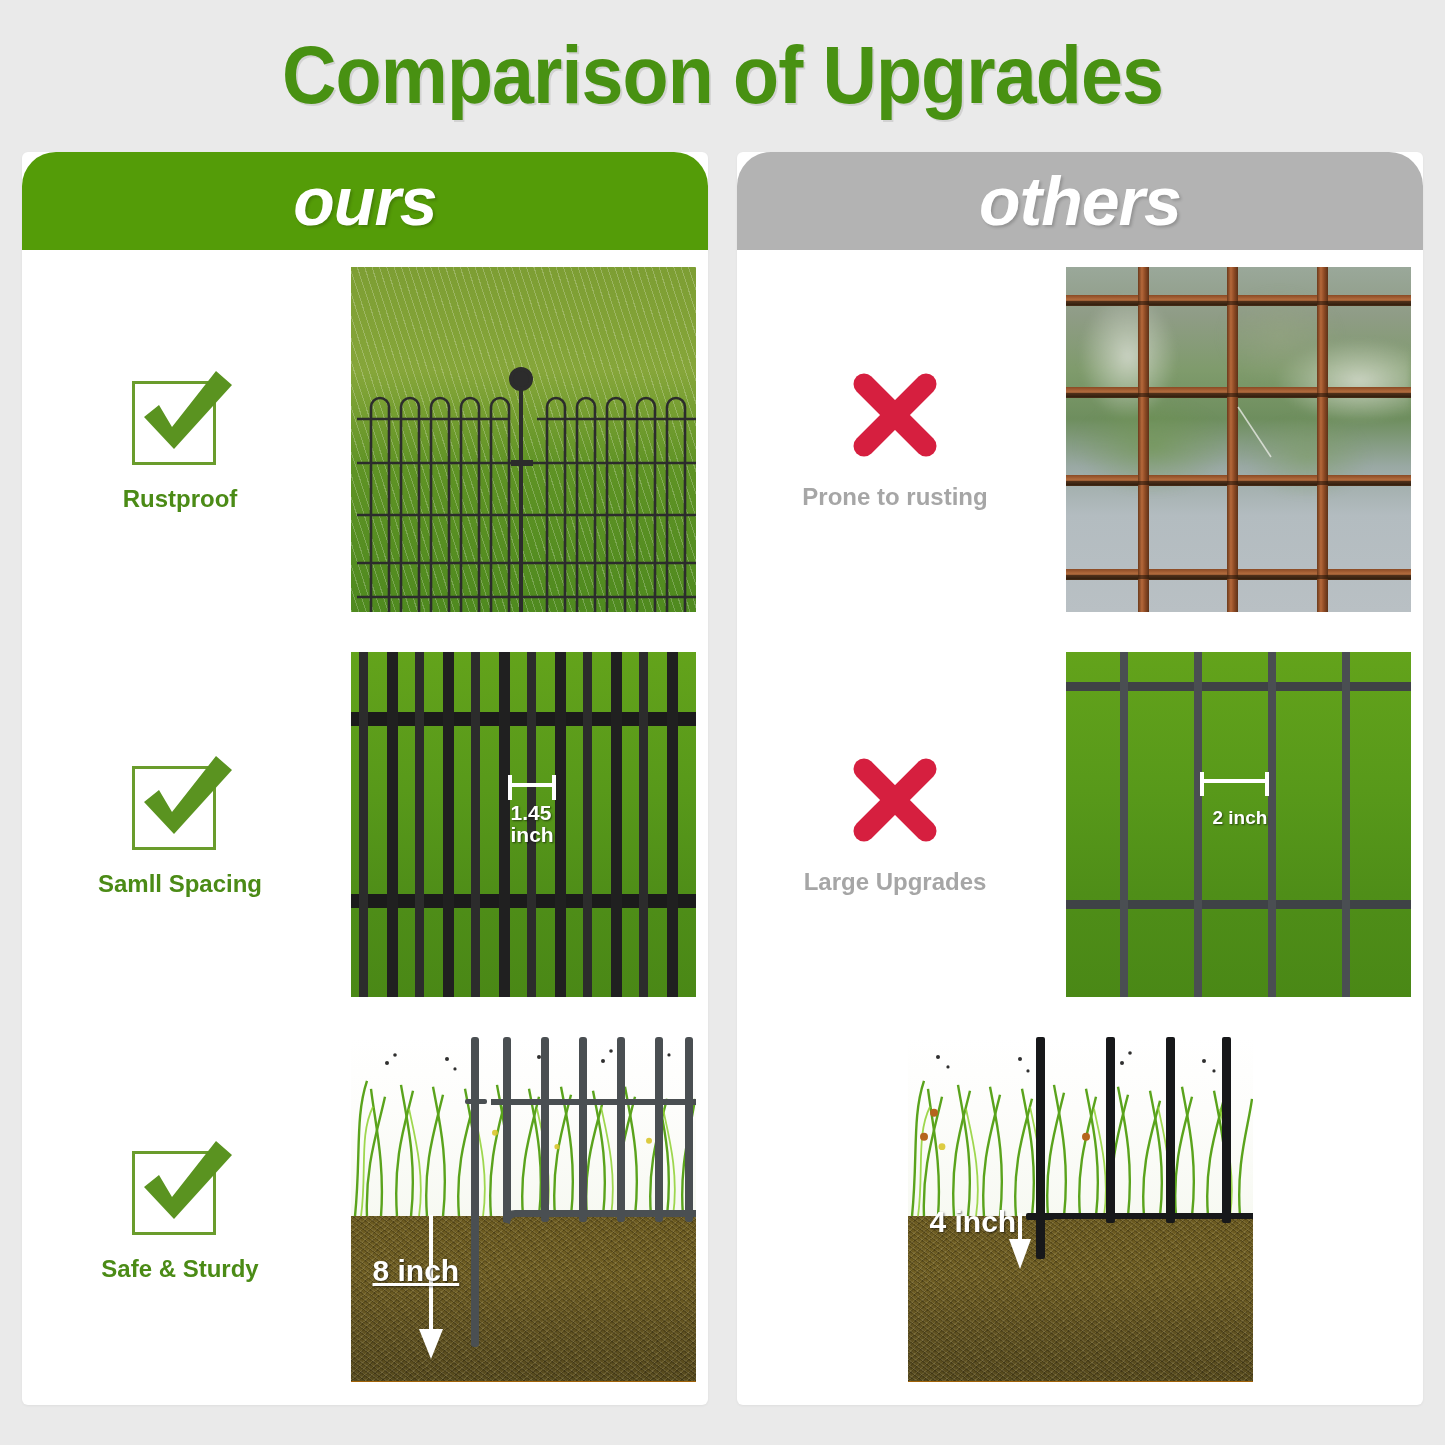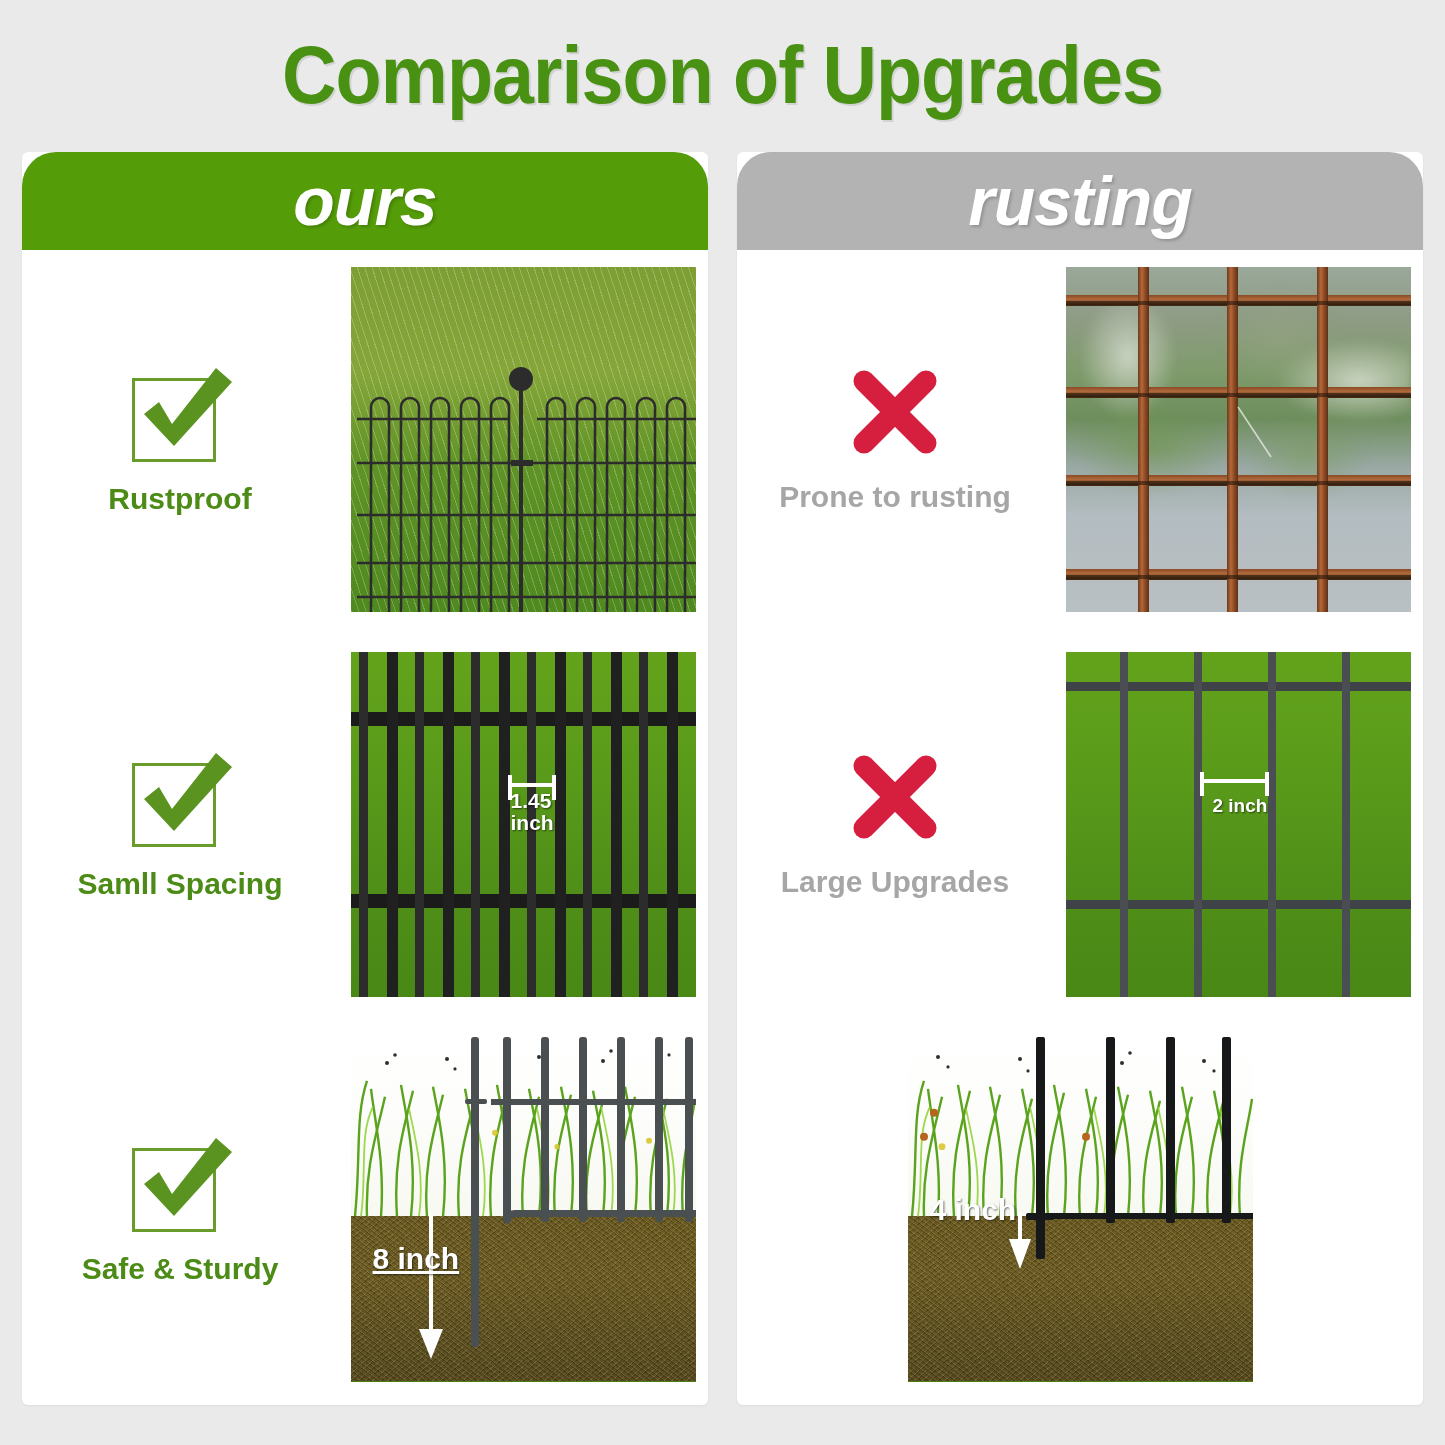--- a/index.html
+++ b/index.html
@@ -80,21 +80,21 @@
   }
   .media {
     flex: 1 1 auto;
     display: flex;
     align-items: center;
     justify-content: center;
   }
 
   .feature-label {
     margin-top: 20px;
-    font-size: 30px;
+    font-size: 24px;
     font-weight: bold;
     text-align: center;
     white-space: nowrap;
   }
   .ours .feature-label   { color: #4b8b16; }
   .others .feature-label { color: #a6a6a6; font-weight: bold; }
 
   
   .check-icon { width: 112px; height: 100px; position: relative; }
   .check-box {
@@ -144,41 +144,42 @@
   .rust-grid { position: absolute; inset: 0; }
 
   
   .photo-spacing-small,
   .photo-spacing-large {
     background: linear-gradient(180deg, #63a31b 0%, #58991a 40%, #4f8e18 70%, #4a8816 100%);
   }
   .bars { position: absolute; inset: 0; }
 
   
-  .photo-soil { background: #4d7c0f; }
+  .photo-soil { background: #a16207; }
   .soil-sky { position: absolute; left: 0; top: 0; width: 100%; height: 52%;
     background: linear-gradient(180deg, #ffffff 0%, #fdfdfb 40%, #f7f9f2 100%); }
   .soil-grass { position: absolute; left: 0; top: 0; width: 100%; height: 52%; }
   .soil-dirt {
     position: absolute; left: 0; top: 52%; width: 100%; height: 48%;
     background:
       repeating-linear-gradient(37deg, rgba(0,0,0,0.18) 0 1px, rgba(255,255,255,0.08) 1px 2px, transparent 2px 4px),
       repeating-linear-gradient(-42deg, rgba(0,0,0,0.14) 0 1px, rgba(190,175,110,0.18) 1px 2px, transparent 2px 5px),
       linear-gradient(180deg, #6b5a20 0%, #6e5d22 35%, #5e5020 75%, #564a1d 100%);
   }
   .soil-posts { position: absolute; inset: 0; }
 
   
   .dim-text {
     position: absolute;
     color: #ffffff;
     font-weight: bold;
     text-shadow: 1px 1px 2px rgba(0,0,0,0.55);
     line-height: 1.08;
     white-space: pre-line;
+    margin-top: 12px;
   }
   #dim-1-45 { left: 160px; top: 138px; font-size: 21px; }
   #dim-2    { left: 147px; top: 144px; font-size: 19px; }
   #dim-8    { left: 22px;  top: 206px; font-size: 30px; text-decoration: underline; }
   #dim-4    { left: 22px;  top: 157px; font-size: 30px; }
 </style>
 </head>
 <body>
 
 <div id="page-title">Comparison of Upgrades</div>
@@ -363,21 +364,21 @@
         </div>
       </div>
     </div>
 
   </div>
 </div>
 
 <div class="panel others" id="panel-others">
 
   <div class="panel-header">
-    <span class="panel-header-label">rusting</span>
+    <span class="panel-header-label">others</span>
   </div>
 
   <div class="panel-body">
 
     <div class="row others">
       <div class="feature">
         <svg class="x-icon" viewBox="0 0 96 96">
           <g stroke="#d61f3f" stroke-width="21" stroke-linecap="round">
             <line x1="17" y1="17" x2="79" y2="79"></line>
             <line x1="79" y1="17" x2="17" y2="79"></line>

